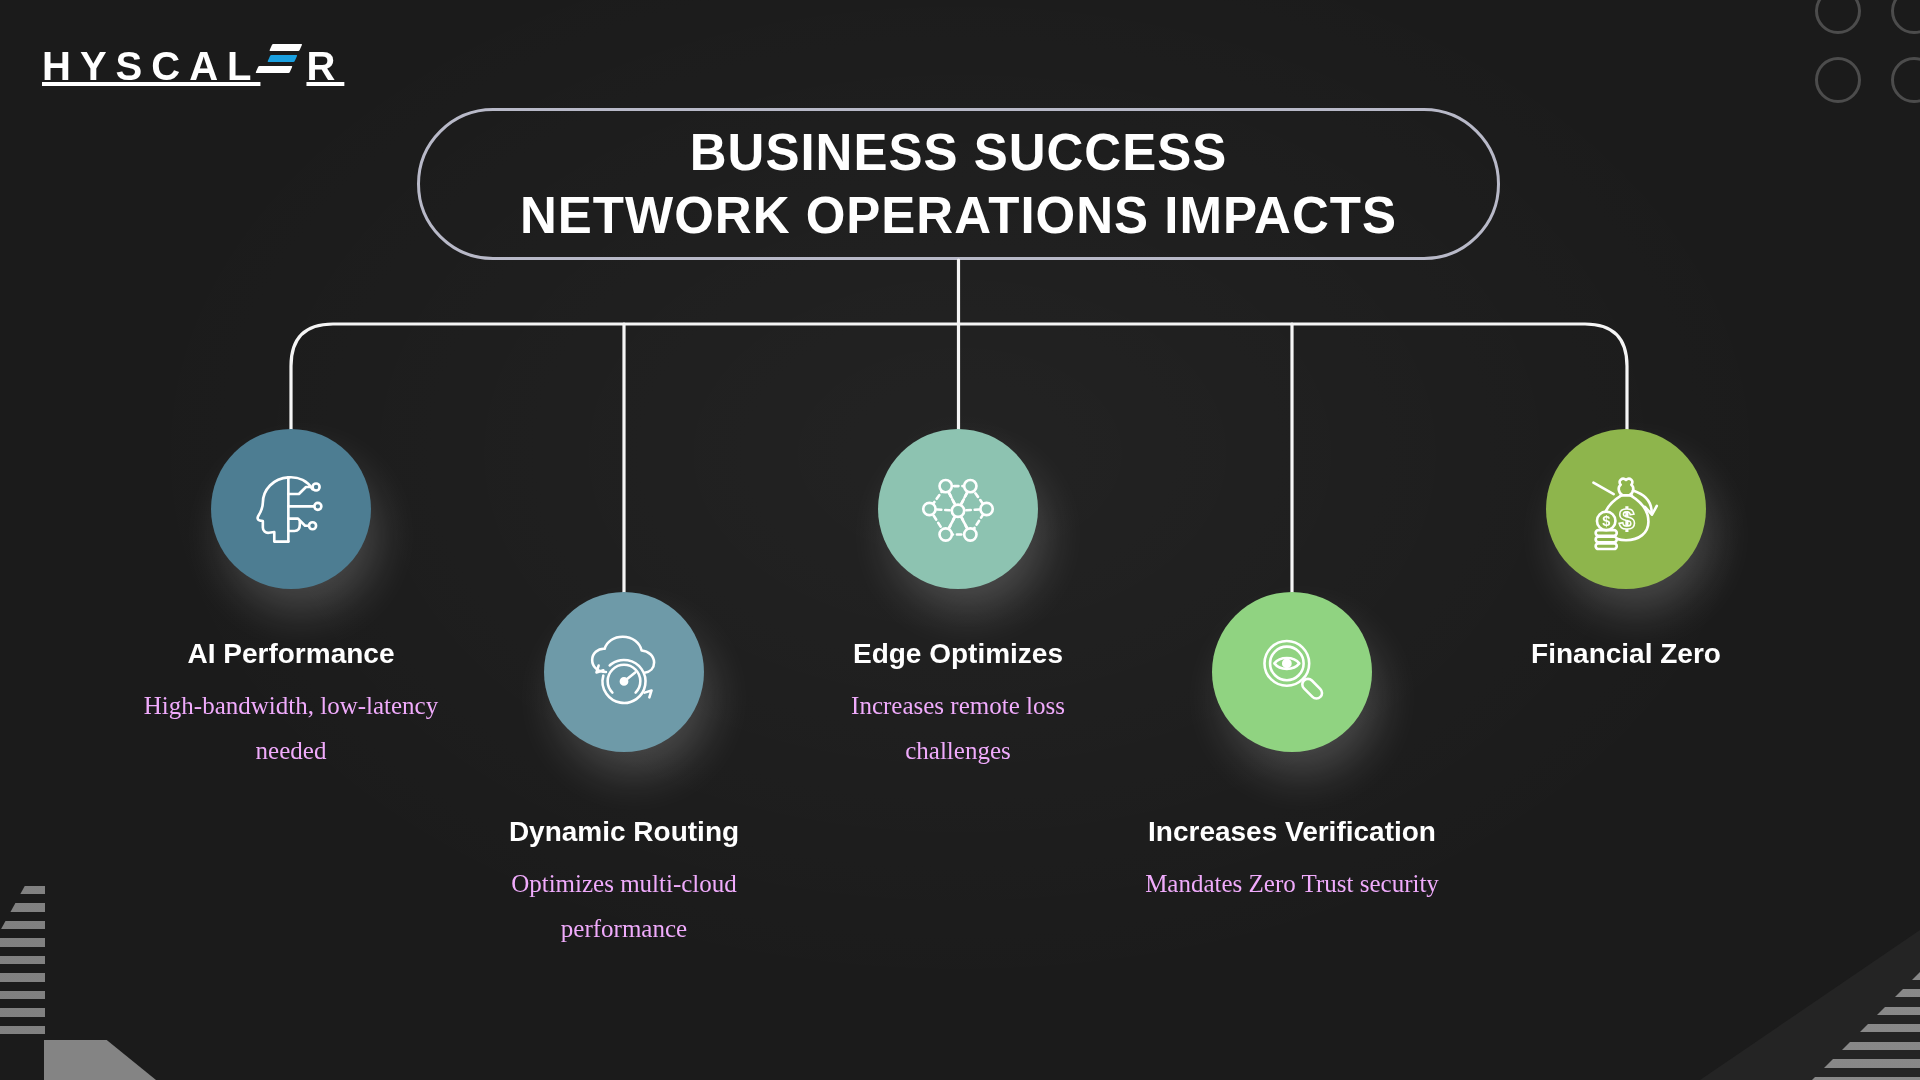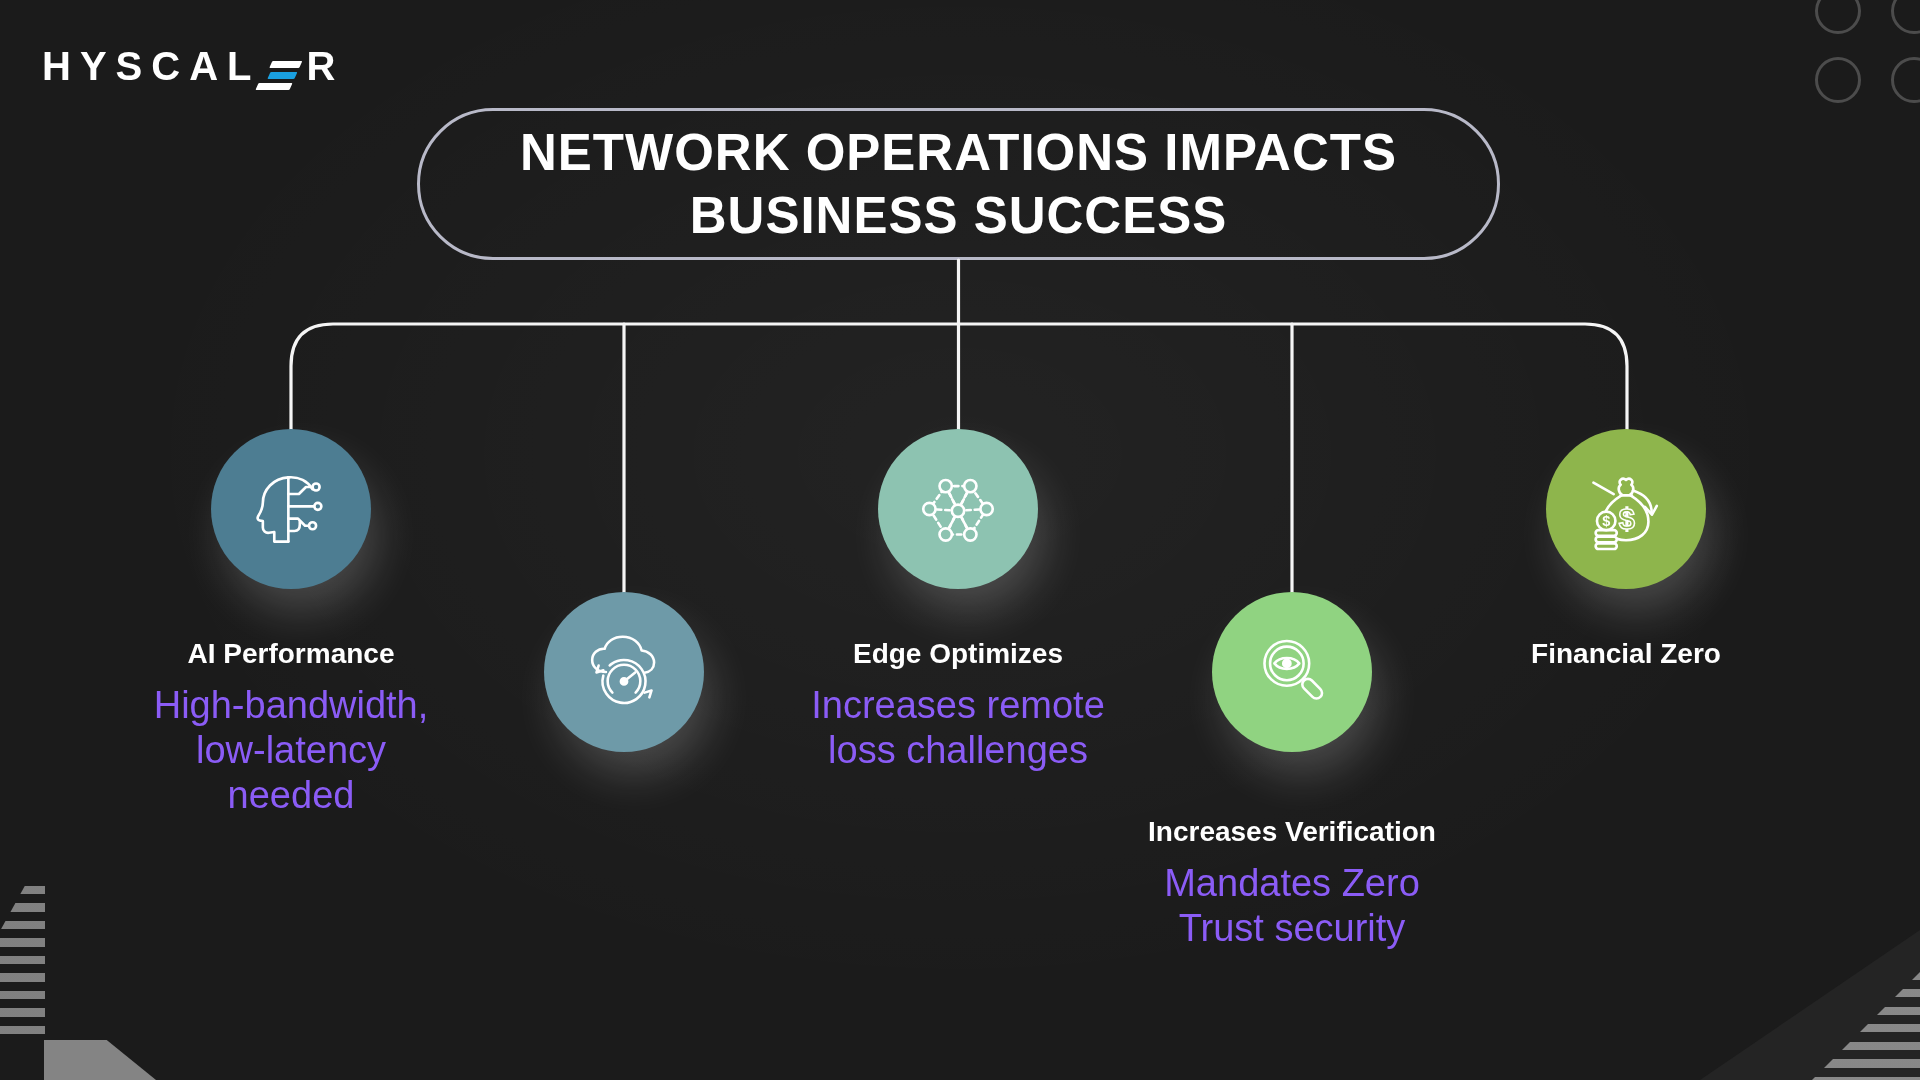--- a/index.html
+++ b/index.html
@@ -9,21 +9,21 @@
     font-family:"Liberation Sans", sans-serif;
     color:#fff;
   }
   #canvas::before{
     content:"";position:absolute;inset:0;
     background:radial-gradient(ellipse at 50% 42%, rgba(255,255,255,.035), transparent 62%);
     pointer-events:none;
   }
 
   
-  .logo{position:absolute;left:42px;top:44px;display:flex;align-items:flex-end;}
+  .logo{position:absolute;left:42px;top:44px;display:flex;align-items:flex-start;text-decoration:underline;}
   .logo-text{font-size:40px;font-weight:700;letter-spacing:9px;color:#fff;}
   .logo-e{display:inline-flex;flex-direction:column;gap:4.5px;margin:0 10px 0 2px;transform:skewX(-24deg);}
   .logo-e i{display:block;height:6.5px;border-radius:1px;background:#fff;}
   .logo-e i:nth-child(1){width:30px;align-self:flex-end;}
   .logo-e i:nth-child(2){width:27px;align-self:flex-end;}
   .logo-e i:nth-child(3){width:34px;align-self:flex-end;}
 
   
   .title-pill{
     position:absolute;left:417px;top:108px;width:1083px;height:152px;box-sizing:border-box;
@@ -40,21 +40,21 @@
   .node-circle{
     position:absolute;width:160px;height:160px;border-radius:50%;
     display:flex;align-items:center;justify-content:center;
     box-shadow:10px 26px 46px -4px rgba(255,255,255,.20);
   }
   .node-circle svg{display:block;}
 
   
   .node-label{position:absolute;width:460px;text-align:center;}
   .node-title{font-size:28px;font-weight:700;color:#fff;margin-bottom:13px;}
-  .node-desc{font-size:38px;line-height:45px;color:#8b5cf6;max-width:312px;margin:0 auto;}
+  .node-desc{font-size:25px;line-height:45px;color:#f0abfc;max-width:312px;margin:0 auto;font-family:Liberation Serif, serif;}
 
   
   .deco-circle{position:absolute;width:46px;height:46px;border-radius:50%;border:3px solid #4c4c4c;box-sizing:border-box;}
   .stripes{
     background:repeating-linear-gradient(to bottom,#9a9a9a 0 8px,transparent 8px 17.5px);
   }
   .deco-stripes-bl{position:absolute;left:0;top:886px;width:45px;height:150px;opacity:.8;
     clip-path:polygon(55% 0,100% 0,100% 100%,0 100%,0 30%);}
   .deco-solid-bl{position:absolute;left:44px;top:1040px;width:112px;height:40px;background:#8d8d8d;opacity:.92;
     clip-path:polygon(0 0,56% 0,100% 100%,0 100%);}
@@ -77,22 +77,22 @@
       </span>
     <span class="logo-text">R</span>
   </div>
 
   <div class="deco-circle" style="left:1815px;top:-12px;"></div>
   <div class="deco-circle" style="left:1891px;top:-12px;"></div>
   <div class="deco-circle" style="left:1815px;top:57px;"></div>
   <div class="deco-circle" style="left:1891px;top:57px;"></div>
 
   <div class="title-pill">
+    <div class="title-line">BUSINESS SUCCESS</div>
     <div class="title-line">NETWORK OPERATIONS IMPACTS</div>
-    <div class="title-line">BUSINESS SUCCESS</div>
   </div>
 
   <svg class="connectors" width="1920" height="1080" viewBox="0 0 1920 1080">
     <g fill="none" stroke="#f5f5f5" stroke-width="3.2" stroke-linecap="round">
       <path d="M958.5 260 V 324"></path>
       <path d="M291 432 V 366 Q 291 324 333 324 H 1585 Q 1627 324 1627 366 V 432"></path>
       <path d="M624 324 V 594"></path>
       <path d="M958.5 324 V 432"></path>
       <path d="M1292 324 V 594"></path>
     </g>
@@ -179,20 +179,24 @@
       </g>
       <text x="27.5" y="69.5" text-anchor="middle" font-size="16.5" font-weight="bold" font-family="Liberation Sans, sans-serif" fill="#fff">$</text>
     </svg>
   </div>
 
   <div class="node-label" style="left:61px;top:638px;">
     <div class="node-title">AI Performance</div>
     <div class="node-desc">High-bandwidth, low-latency needed</div>
   </div>
 
+  <div class="node-label" style="left:394px;top:816px;">
+    <div class="node-title">Dynamic Routing</div>
+    <div class="node-desc">Optimizes multi-cloud performance</div>
+  </div>
 
   <div class="node-label" style="left:728px;top:638px;">
     <div class="node-title">Edge Optimizes</div>
     <div class="node-desc">Increases remote loss challenges</div>
   </div>
 
   <div class="node-label" style="left:1062px;top:816px;">
     <div class="node-title">Increases Verification</div>
     <div class="node-desc">Mandates Zero Trust security</div>
   </div>

